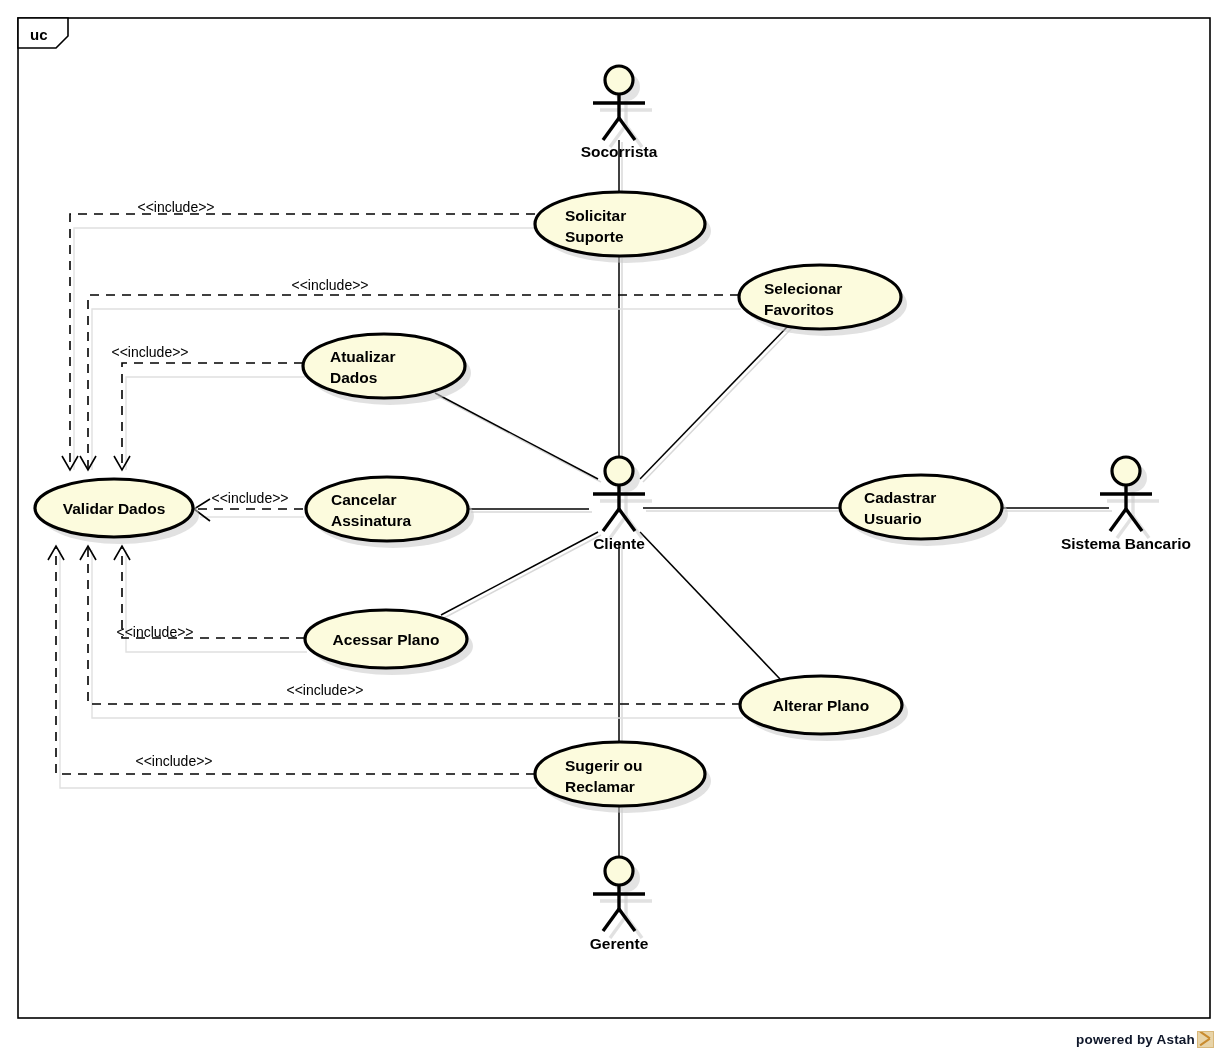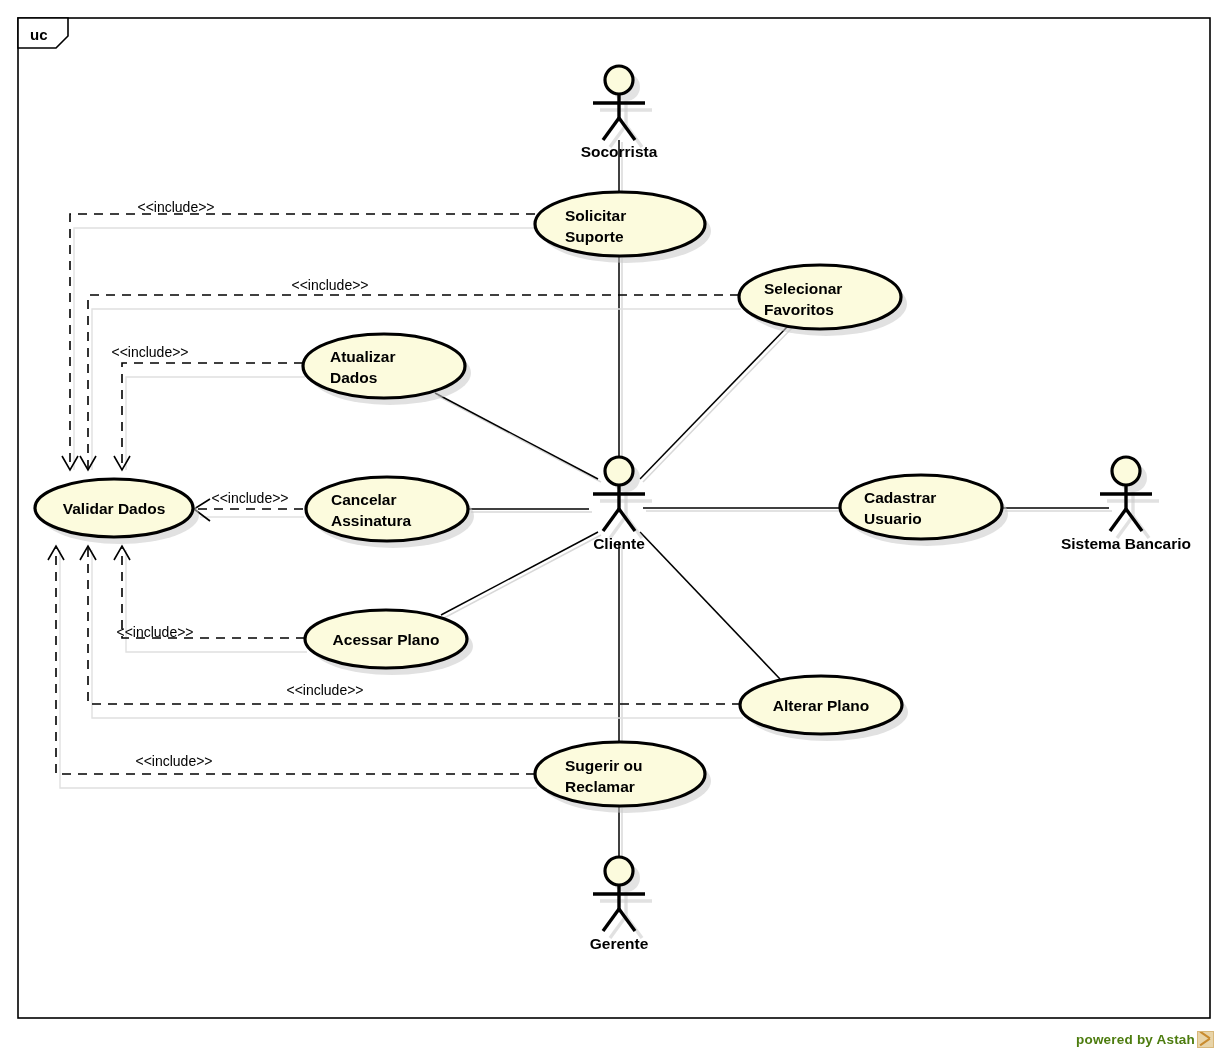--- a/index.html
+++ b/index.html
@@ -120,21 +120,21 @@
     right: 14px;
     bottom: 8px;
     display: flex;
     align-items: center;
     gap: 2px;
   }
   .watermark-text {
     font-family: "Liberation Sans", sans-serif;
     font-size: 13.5px;
     font-weight: bold;
-    color: #4d7c0f;
+    color: #0f172a;
     letter-spacing: 0.2px;
   }
   .watermark-logo {
     width: 15px;
     height: 15px;
     background: #e8d4a8;
     border: 1px solid #d9b87a;
     position: relative;
     overflow: hidden;
   }

